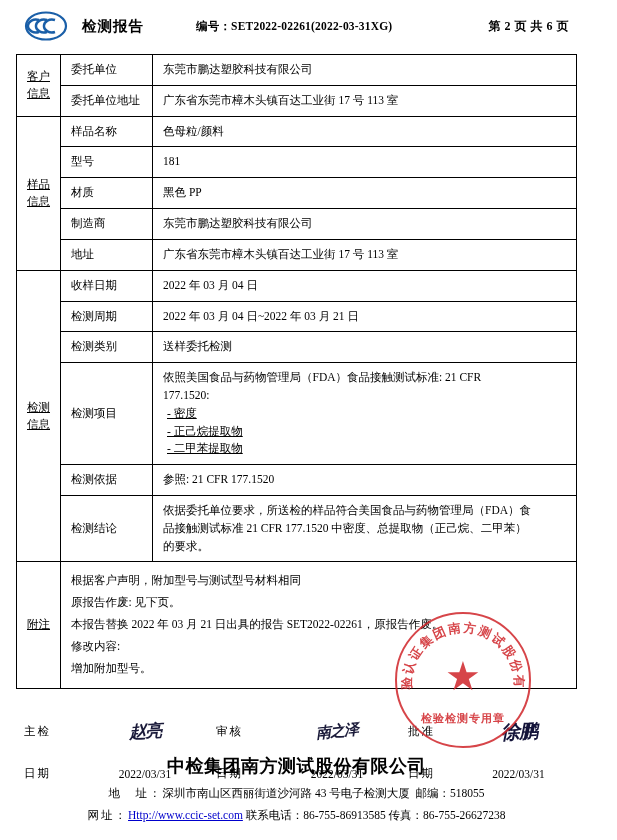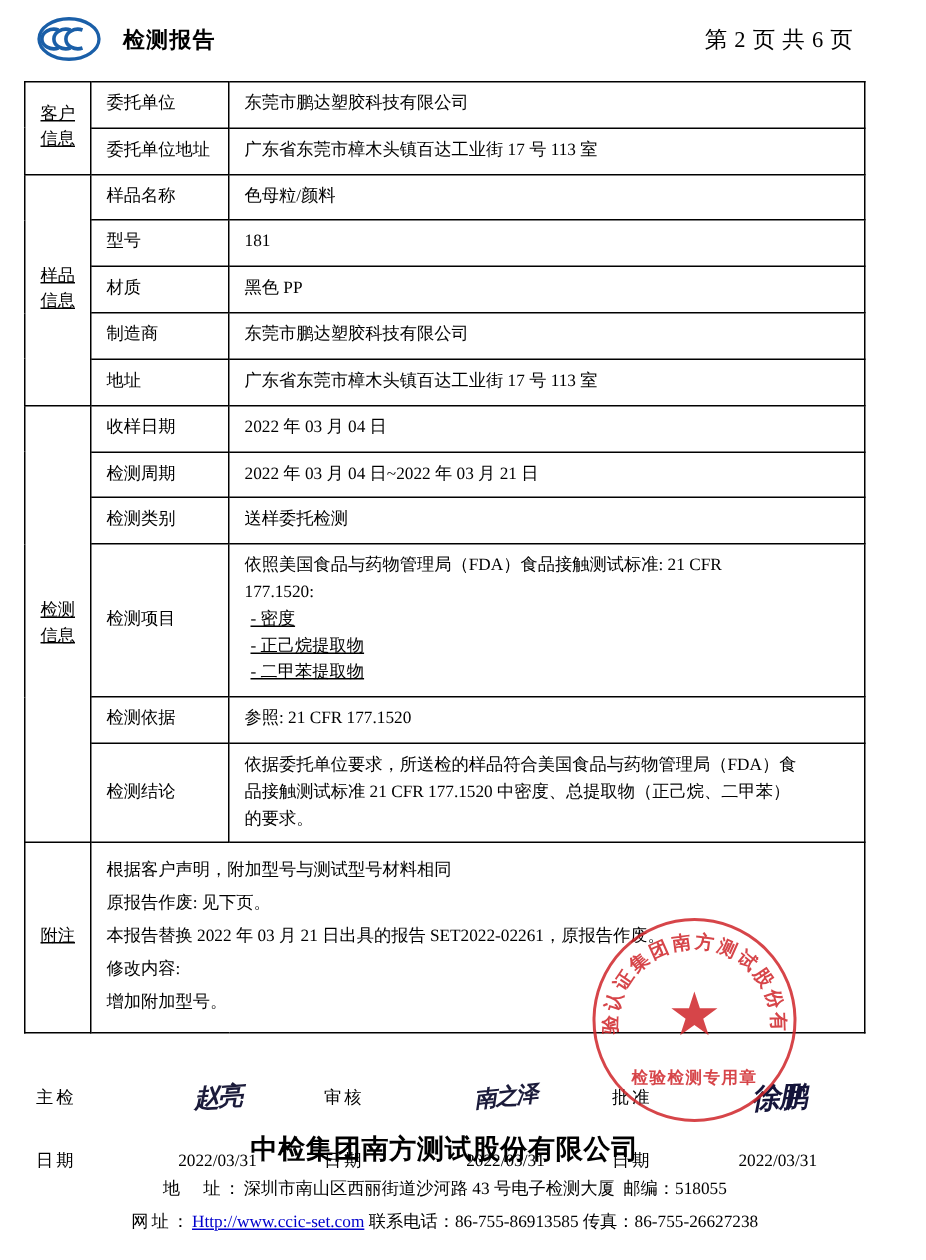--- a/index.html
+++ b/index.html
@@ -47,22 +47,22 @@
     white-space: nowrap;
   }
   .header-code {
     font-size: 11.5px;
     font-weight: bold;
     margin-left: 52px;
     white-space: nowrap;
     letter-spacing: 0.2px;
   }
   .header-page {
-    font-size: 15px;
-    font-weight: normal;
+    font-size: 12px;
+    font-weight: bold;
     margin-left: auto;
     white-space: nowrap;
     letter-spacing: 0.5px;
   }
 
   
   .tbl {
     border-collapse: collapse;
     width: 561px;
     margin: 6px auto 0 auto;
@@ -237,20 +237,21 @@
   <div class="header">
     <div class="logo">
       <svg width="44" height="30" viewBox="0 0 44 30">
         <ellipse cx="22" cy="15" rx="20" ry="13.5" fill="none" stroke="#1a5fa8" stroke-width="2.2"></ellipse>
         <path d="M15 9 A8 6.5 0 1 0 15 21" fill="none" stroke="#1a5fa8" stroke-width="2.4"></path>
         <path d="M23 9 A8 6.5 0 1 0 23 21" fill="none" stroke="#1a5fa8" stroke-width="2.4"></path>
         <path d="M31 9 A8 6.5 0 1 0 31 21" fill="none" stroke="#1a5fa8" stroke-width="2.4"></path>
       </svg>
     </div>
     <div class="header-title">检测报告</div>
+    <div class="header-code"><span>编号：</span><span>SET2022-02261(2022-03-31XG)</span></div>
     <div class="header-page">第 2 页  共 6 页</div>
   </div>
 
   <table class="tbl">
     <colgroup>
       <col style="width:44px">
       <col style="width:92px">
       <col>
     </colgroup>
     <tbody>

